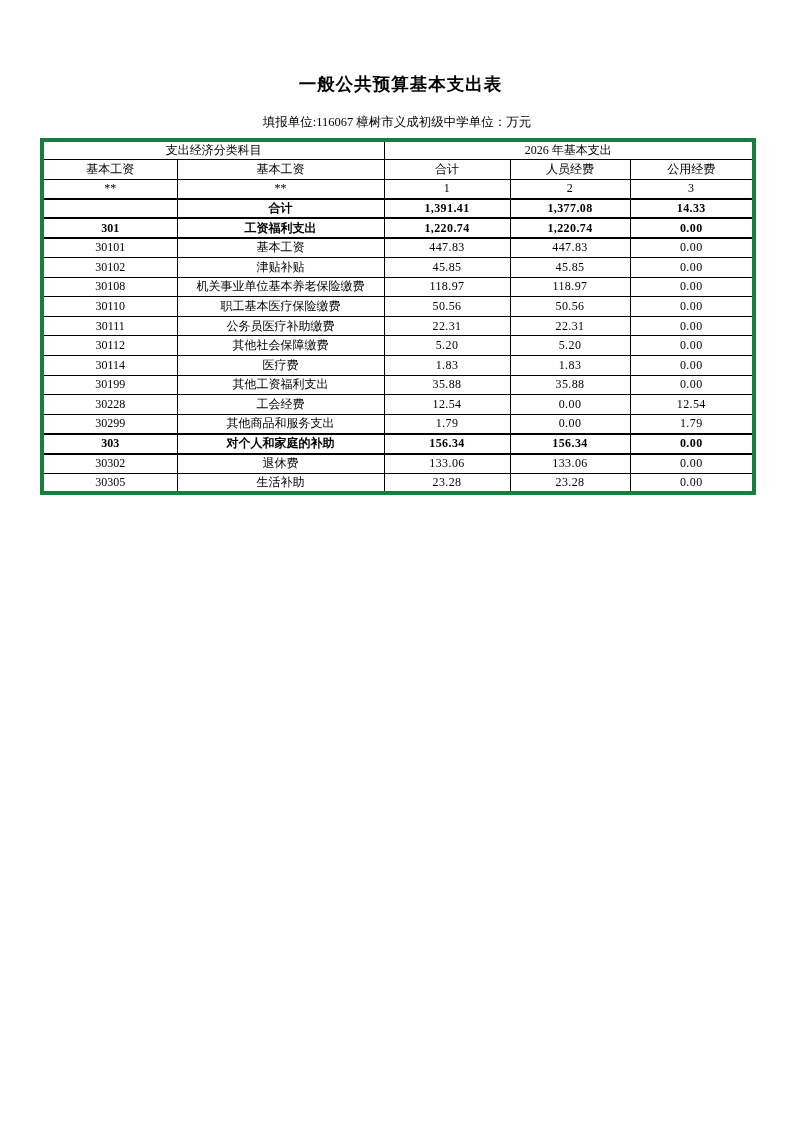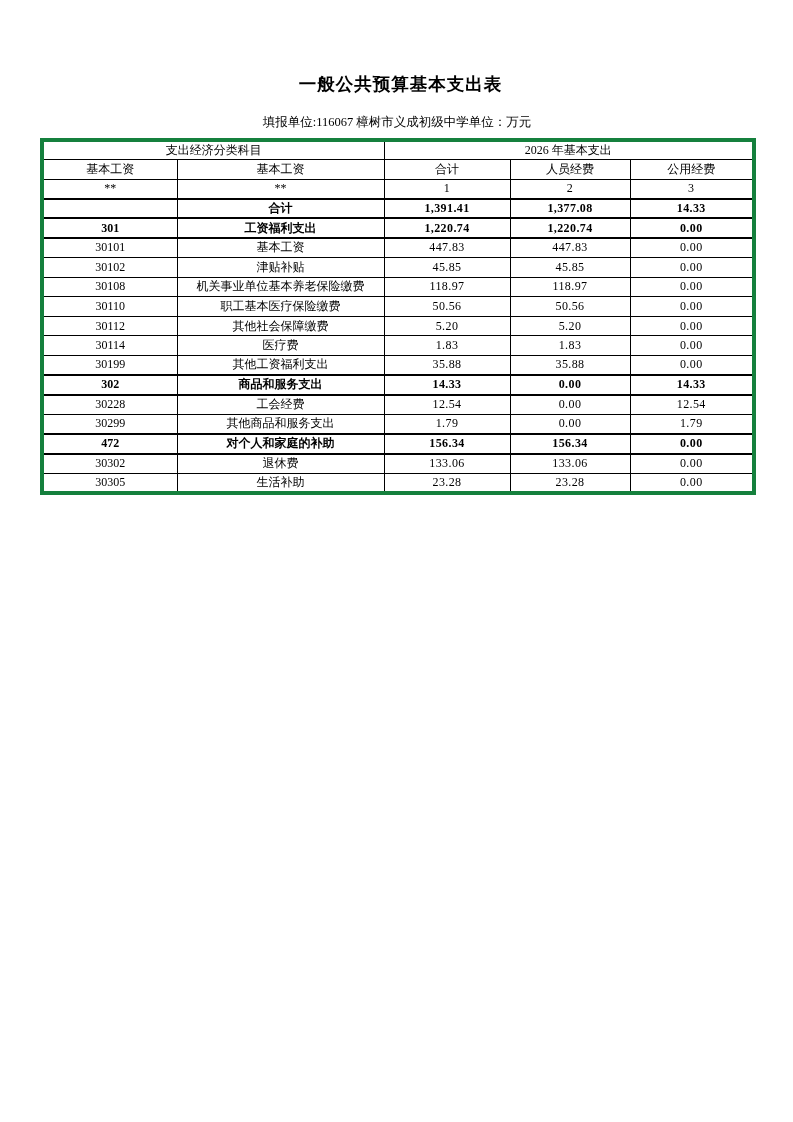--- a/index.html
+++ b/index.html
@@ -147,63 +147,63 @@
       <td class="num">0.00</td>
     </tr>
         <tr>
       <td>30110</td>
       <td>职工基本医疗保险缴费</td>
       <td class="num">50.56</td>
       <td class="num">50.56</td>
       <td class="num">0.00</td>
     </tr>
         <tr>
+      <td>30111</td>
+      <td>公务员医疗补助缴费</td>
+      <td class="num">22.31</td>
+      <td class="num">22.31</td>
+      <td class="num">0.00</td>
+    </tr>
+        <tr>
       <td>30112</td>
       <td>其他社会保障缴费</td>
       <td class="num">5.20</td>
       <td class="num">5.20</td>
       <td class="num">0.00</td>
     </tr>
         <tr>
       <td>30114</td>
       <td>医疗费</td>
       <td class="num">1.83</td>
       <td class="num">1.83</td>
       <td class="num">0.00</td>
     </tr>
         <tr>
       <td>30199</td>
       <td>其他工资福利支出</td>
       <td class="num">35.88</td>
       <td class="num">35.88</td>
       <td class="num">0.00</td>
     </tr>
-        <tr class="bold-row">
-      <td>302</td>
-      <td>商品和服务支出</td>
-      <td class="num">14.33</td>
-      <td class="num">0.00</td>
-      <td class="num">14.33</td>
-    </tr>
         <tr>
       <td>30228</td>
       <td>工会经费</td>
       <td class="num">12.54</td>
       <td class="num">0.00</td>
       <td class="num">12.54</td>
     </tr>
         <tr>
       <td>30299</td>
       <td>其他商品和服务支出</td>
       <td class="num">1.79</td>
       <td class="num">0.00</td>
       <td class="num">1.79</td>
     </tr>
         <tr class="bold-row">
-      <td>472</td>
+      <td>303</td>
       <td>对个人和家庭的补助</td>
       <td class="num">156.34</td>
       <td class="num">156.34</td>
       <td class="num">0.00</td>
     </tr>
         <tr>
       <td>30302</td>
       <td>退休费</td>
       <td class="num">133.06</td>
       <td class="num">133.06</td>

